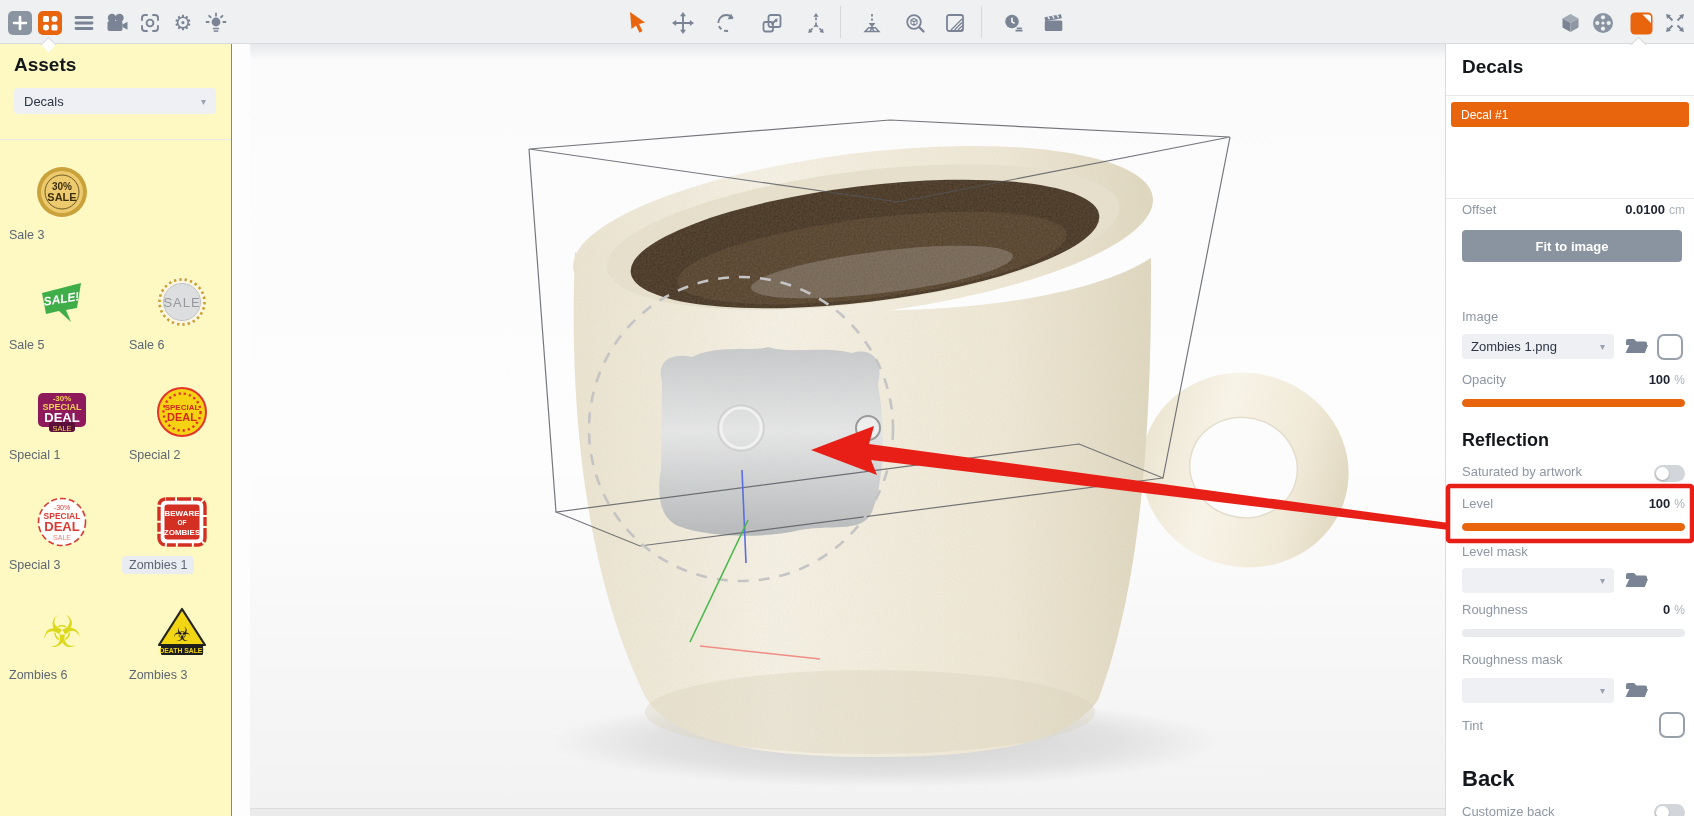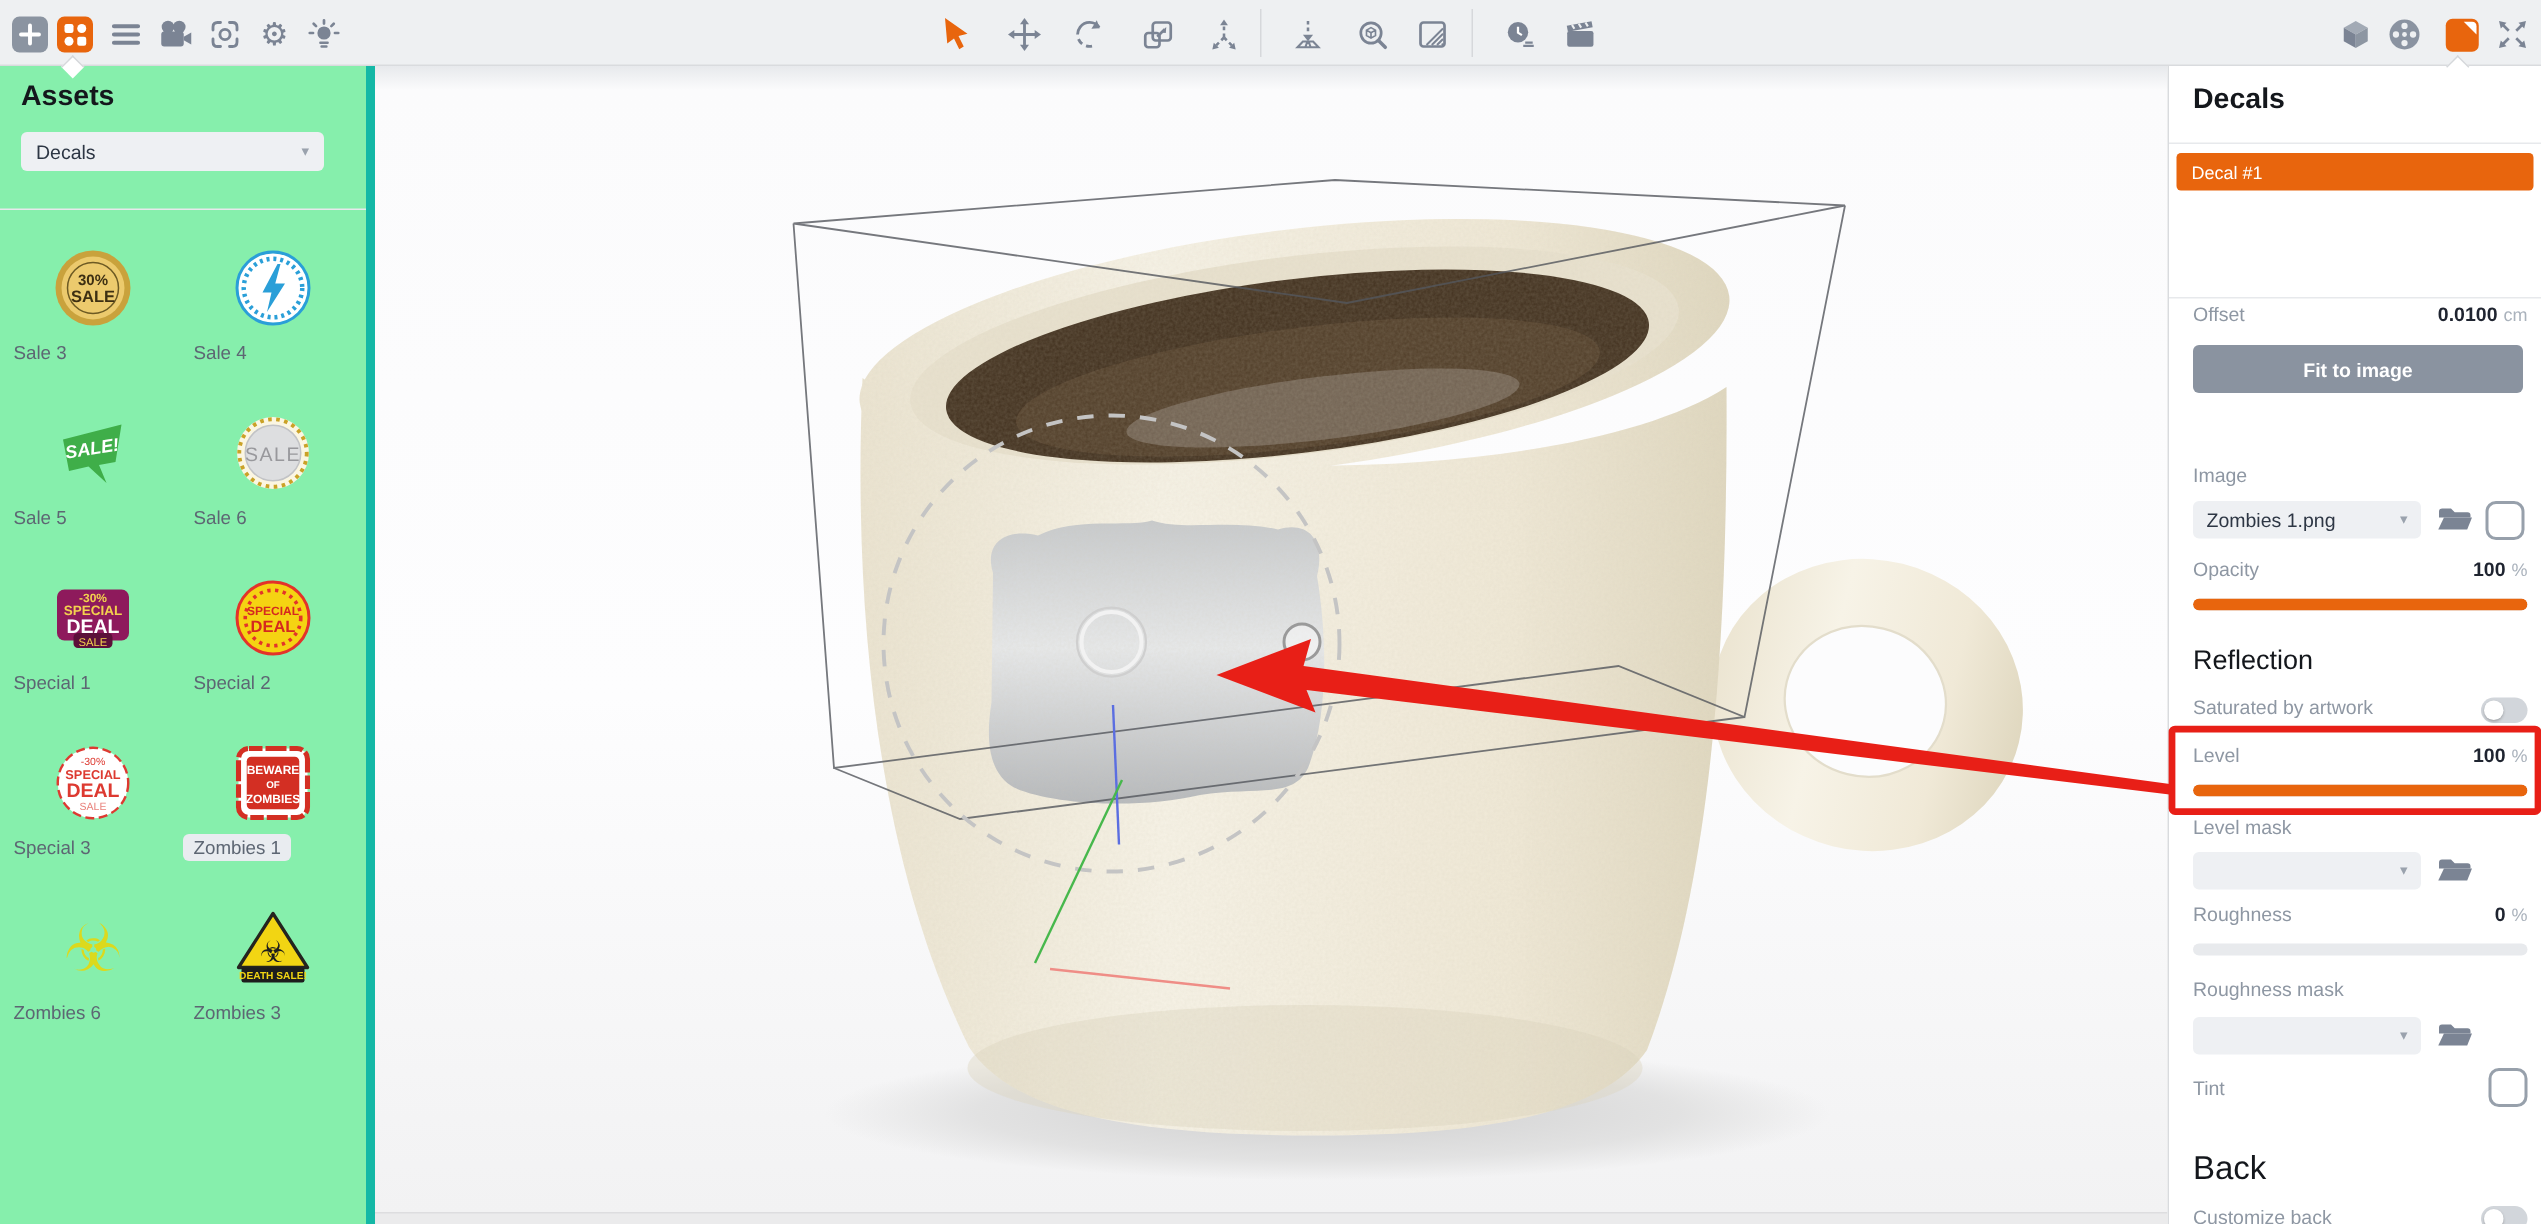--- a/index.html
+++ b/index.html
@@ -8,21 +8,21 @@
 
   
   #toolbar{position:absolute;left:0;top:0;width:1694px;height:44px;background:#eef0f2;border-bottom:1px solid #d9dbde;}
   .tbtn{position:absolute;top:9px;width:28px;height:28px;display:flex;align-items:center;justify-content:center;cursor:pointer;}
   .tbtn svg{display:block;}
   .ticon{font-family:"DejaVu Sans",sans-serif;font-size:21px;color:#7b8494;line-height:1;}
   .tsep{position:absolute;top:6px;width:1px;height:32px;background:#d6d8db;}
   .notch{position:absolute;top:39px;width:11px;height:11px;background:#fff;border-left:1px solid #d5d8db;border-top:1px solid #d5d8db;transform:rotate(45deg);z-index:5;}
 
   
-  #assets-panel{position:absolute;left:0;top:44px;width:250px;height:772px;background:#86efac;border-right:6px solid #14b8a6;overflow:hidden;}
+  #assets-panel{position:absolute;left:0;top:44px;width:232px;height:772px;background:#fef9c3;border-right:1px solid #14b8a6;overflow:hidden;}
   #assets-title{position:absolute;left:14px;top:10px;font-size:19px;font-weight:bold;color:#14171c;}
   #assets-category{position:absolute;left:14px;top:44px;width:202px;height:26px;background:#eef0f3;border-radius:4px;display:flex;align-items:center;padding:0 10px;cursor:pointer;}
   #assets-category .ddlabel{font-size:13px;color:#2d3644;flex:1;}
   .ddcaret{font-size:10px;color:#9aa2ad;}
   #assets-divider{position:absolute;left:0;top:95px;width:250px;height:1px;background:#e7e9ec;}
   .aitem{position:absolute;width:120px;text-align:left;cursor:pointer;}
   .aitem .thumb{height:56px;display:flex;align-items:center;justify-content:center;}
   .aitem .alabel{margin-top:6px;font-size:12.5px;color:#5d6673;display:inline-block;padding:2px 7px;border-radius:4px;}
   .aitem .alabel.sel{background:#e9ecf0;}
 
@@ -34,21 +34,21 @@
   
   #decals-panel{position:absolute;left:1445px;top:44px;width:249px;height:772px;background:#fff;border-left:1px solid #d9dbde;overflow:hidden;}
   .ptitle{position:absolute;left:16px;font-size:19px;font-weight:bold;color:#14171c;}
   .pdivider{position:absolute;left:0;width:249px;height:1px;background:#e7e9ec;}
   #decal-row{position:absolute;left:5px;top:58px;width:238px;height:25px;background:#e8650d;border-radius:3px;display:flex;align-items:center;padding:0 10px;cursor:pointer;}
   #decal-row span{font-size:12px;color:#fff;}
   .prow{position:absolute;left:16px;width:223px;height:18px;display:flex;align-items:baseline;}
   .plabel{font-size:13px;color:#8e97a3;flex:1;}
   .pvalue{font-size:13px;font-weight:bold;color:#1f2430;}
   .punit{font-size:12px;color:#aab2bc;margin-left:4px;}
-  .pheading{position:absolute;left:16px;font-size:18px;font-weight:normal;color:#14171c;}
+  .pheading{position:absolute;left:16px;font-size:18px;font-weight:bold;color:#14171c;}
   .pbutton{position:absolute;left:16px;width:220px;height:32px;background:#8a93a0;border:none;border-radius:4px;color:#fff;font-size:13px;font-weight:bold;cursor:pointer;}
   .slider{position:absolute;left:16px;width:223px;height:8px;background:#e8eaed;border-radius:4px;overflow:hidden;cursor:pointer;}
   .slider .fill{height:100%;background:#e8650d;border-radius:4px;}
   .w100{width:100%;} .w0{width:0%;}
   .pdrop{position:absolute;left:16px;width:152px;height:25px;background:#eef0f3;border-radius:4px;display:flex;align-items:center;padding:0 9px;cursor:pointer;}
   .pdrop .ddlabel{font-size:13px;color:#2d3644;flex:1;}
   .folderbtn{position:absolute;width:26px;height:22px;cursor:pointer;}
   .swatch{position:absolute;width:26px;height:26px;background:#fff;border:2px solid #97a0ab;border-radius:7px;cursor:pointer;}
   .toggle{position:absolute;width:31px;height:17px;background:#d2d6db;border-radius:9px;cursor:pointer;}
   .toggle .knob{position:absolute;left:2px;top:2px;width:13px;height:13px;background:#fff;border-radius:50%;box-shadow:0 1px 2px rgba(0,0,0,.25);}
@@ -246,30 +246,20 @@
       <div class="thumb">
         <svg width="52" height="52">
             <circle cx="26" cy="26" r="25" fill="#c9a23c"></circle>
             <circle cx="26" cy="26" r="21" fill="#ecca6d"></circle>
             <circle cx="26" cy="26" r="17" fill="none" stroke="#6d5a23" stroke-width="1"></circle>
             <text x="26" y="24" text-anchor="middle" font-size="10" font-weight="bold" fill="#3d2f12">30%</text>
             <text x="26" y="35" text-anchor="middle" font-size="11" font-weight="bold" fill="#3d2f12">SALE</text>
           </svg>
       </div>
       <span class="alabel">Sale 3</span>
-    </div>
-    <div class="aitem" style="left:122px;top:120px">
-      <div class="thumb">
-        <svg width="52" height="52">
-            <circle cx="26" cy="26" r="24" fill="#fff" stroke="#2a9fd8" stroke-width="2"></circle>
-            <circle cx="26" cy="26" r="19.5" fill="none" stroke="#2a9fd8" stroke-width="3" stroke-dasharray="2 2.6"></circle>
-            <path d="M29 10 L19 29 h6 L22 42 L34 23 h-6.5 L31 10 z" fill="#2a9fd8"></path>
-          </svg>
-      </div>
-      <span class="alabel">Sale 4</span>
     </div>
 
     <div class="aitem" style="left:2px;top:230px">
       <div class="thumb">
         <svg width="54" height="50">
             <path d="M7 16 L46 6 L42 31 L31 33 L36 45 L24 34 L11 37 Z" fill="#3fae49"></path>
             <text x="27" y="26" text-anchor="middle" font-size="12" font-weight="bold" font-style="italic" fill="#fff" transform="rotate(-9 27 26)">SALE!</text>
           </svg>
       </div>
       <span class="alabel">Sale 5</span>

